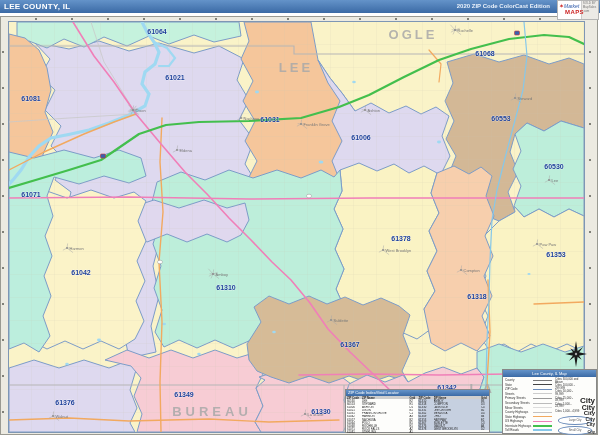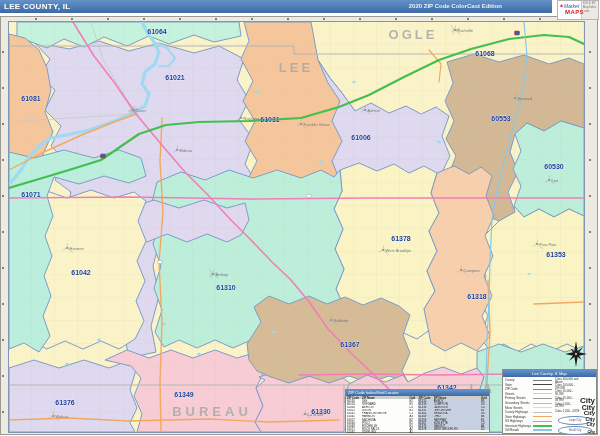--- a/index.html
+++ b/index.html
@@ -1,18 +1,18 @@
 <!DOCTYPE html>
 <html><head>
 <meta charset="utf-8">
 <style>
   html,body{margin:0;padding:0;}
   body{width:600px;height:436px;position:relative;overflow:hidden;background:#fff;
        font-family:"Liberation Sans",sans-serif;}
-  .titlebar{position:absolute;left:0;top:0;width:552px;height:13px;
+  .titlebar{position:absolute;left:0;top:0;width:600px;height:13px;
             background:linear-gradient(#6493c9,#3b6aa5);z-index:5;}
   .tb-title{position:absolute;left:4px;top:2px;font-size:8px;font-weight:bold;color:#fff;letter-spacing:.3px;}
   .tb-edition{position:absolute;right:50px;top:3px;font-size:6px;font-weight:bold;color:#e8f0fa;}
   .logo{position:absolute;right:1px;top:0;width:42px;height:20px;background:#fff;border:1px solid #b5b5b5;
         display:flex;z-index:6;box-sizing:border-box;}
   .logo-left{width:24px;position:relative;}
   .logo-star{position:absolute;left:1px;top:1px;font-size:6px;color:#cc2222;}
   .logo-market{position:absolute;left:6px;top:2px;font-size:5px;color:#2a56a8;font-style:italic;}
   .logo-maps{position:absolute;left:7px;top:8px;font-size:6px;color:#cc2222;font-weight:bold;letter-spacing:.4px;}
   .logo-right{width:16px;background:#eceae6;border-left:1px solid #ccc;font-size:3px;color:#777;

